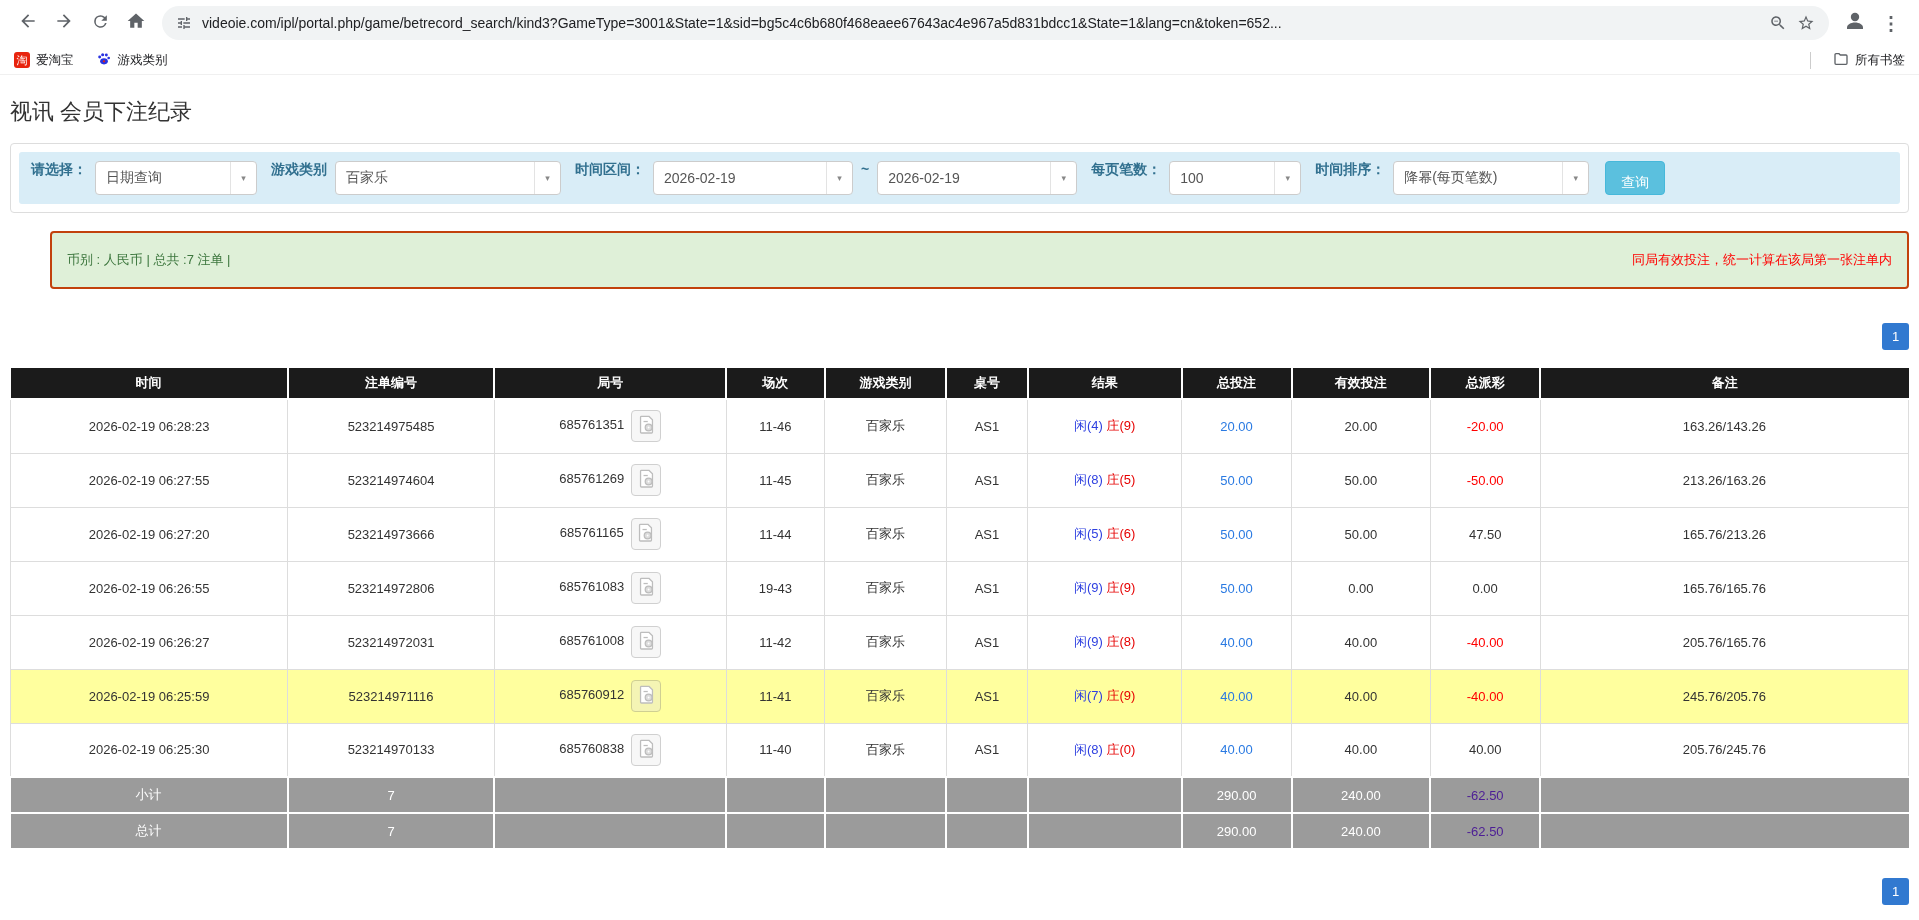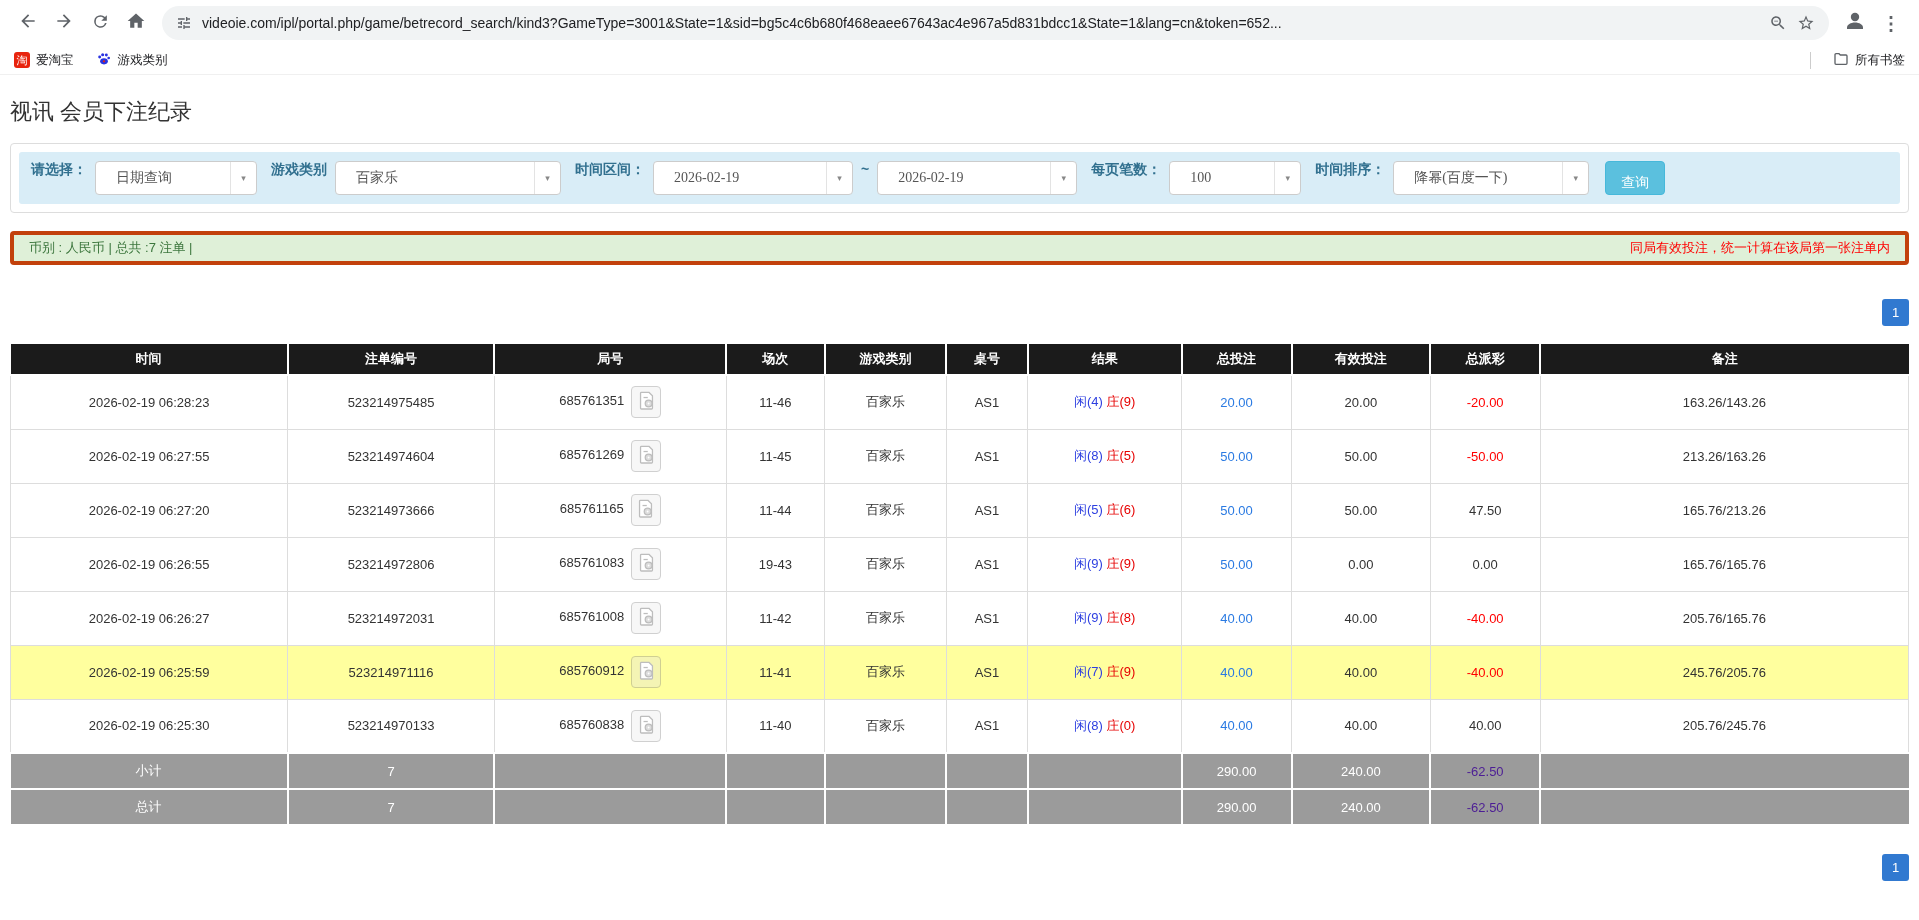--- a/index.html
+++ b/index.html
@@ -21,26 +21,26 @@
   .bm-spacer { flex: 1; }
   .bm-divider { width: 1px; height: 17px; background: #ccc; }
   
   .page { padding: 0 10px; }
   .page-title { font-size: 22px; font-weight: 500; color: #333; margin: 22px 0 16px; }
   .panel { border: 1px solid #ddd; border-radius: 4px; padding: 8px; margin-bottom: 18px; }
   .filterbar { background: #d9edf7; border-radius: 3px; padding: 9px 12px; display: flex; align-items: flex-start; gap: 8px; font-size: 14px; }
   .flabel { color: #31708f; font-weight: bold; white-space: nowrap; margin-left: 6px; }
   .flabel:first-child { margin-left: 0; }
   .sel { background: #fff; border: 1px solid #ccc; border-radius: 4px; height: 34px; display: flex; align-items: center; color: #555; cursor: pointer; }
-  .sel .val { padding: 0 20px; flex: 1; white-space: nowrap; overflow: hidden; font-family: Liberation Serif, serif; }
+  .sel .val { padding: 0 10px; flex: 1; white-space: nowrap; overflow: hidden; }
   .sel .caret { width: 26px; align-self: stretch; display: flex; align-items: center; justify-content: center; color: #888; font-size: 9px; border-left: 1px solid #e3e3e3; }
   .w-qtype { width: 162px; } .w-game { width: 226px; } .w-date { width: 200px; } .w-size { width: 132px; } .w-sort { width: 196px; }
   .tilde { color: #31708f; font-weight: bold; }
   .btn-query { background: #5bc0de; border: 1px solid #46b8da; color: #fff; height: 34px; padding: 12px 15px; border-radius: 4px; font-size: 14px; margin-left: 8px; cursor: pointer; font-family: inherit; }
-  .alert-success { background: #dff0d8; border: 4px solid #c2410c; border-radius: 4px; padding: 4px 15px; display: flex; justify-content: space-between; align-items: center; font-size: 13px; color: #3c763d; margin-bottom: 34px; }
+  .alert-success { background: #dff0d8; border: 2px solid #c2410c; border-radius: 4px; padding: 18px 15px; display: flex; justify-content: space-between; align-items: center; font-size: 13px; color: #3c763d; margin-bottom: 34px; margin-left: 40px; }
   .alert-note { color: #ff0000; }
   .pag { display: flex; justify-content: flex-end; }
   .pag.top { margin-bottom: 16px; }
   .pag.bottom { margin-top: 28px; }
   .page-btn { min-width: 27px; height: 27px; background: #3179d0; color: #fff; border-radius: 3px; display: flex; align-items: center; justify-content: center; font-size: 13px; cursor: pointer; }
   
   table.bet { width: 100%; border-collapse: collapse; table-layout: fixed; font-size: 13px; color: #333; }
   table.bet th { background: #1b1b1b; color: #fff; height: 32px; font-weight: bold; border: 2px solid #fff; font-size: 13px; }
   table.bet th:first-child { border-left: none; } table.bet th:last-child { border-right: none; }
   table.bet td { height: 54px; text-align: center; border: 1px solid #ddd; padding: 0 4px; overflow: hidden; }
@@ -159,21 +159,21 @@
         <span class="val">2026-02-19</span>
         <span class="caret">▾</span>
       </div>
       <span class="flabel">每页笔数：</span>
       <div class="sel w-size">
         <span class="val">100</span>
         <span class="caret">▾</span>
       </div>
       <span class="flabel">时间排序：</span>
       <div class="sel w-sort">
-        <span class="val">降幂(百度一下)</span>
+        <span class="val">降幂(每页笔数)</span>
         <span class="caret">▾</span>
       </div>
       <button class="btn-query">查询</button>
     </div>
   </div>
 
   <div class="alert-success">
     <span>币别 : 人民币 | 总共 :7 注单 |</span>
     <span class="alert-note">同局有效投注，统一计算在该局第一张注单内</span>
   </div>

